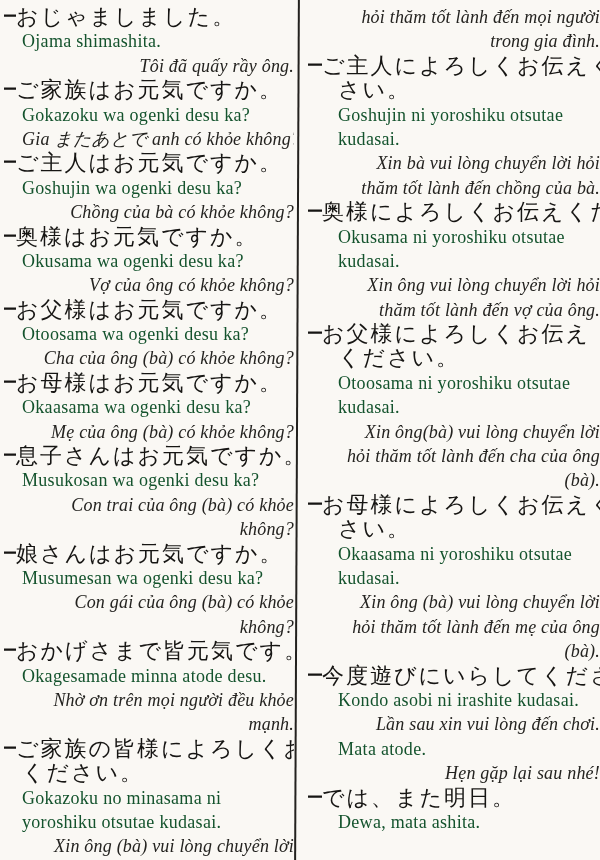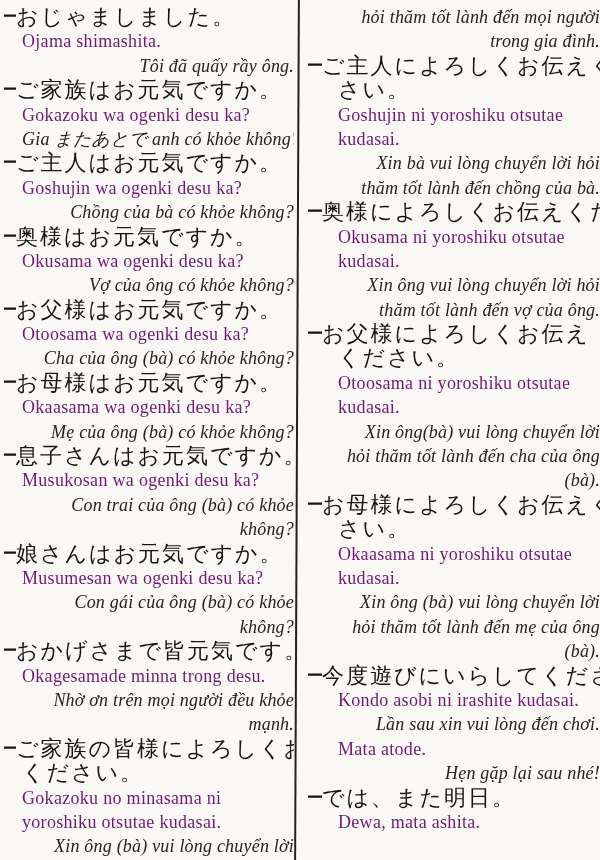--- a/index.html
+++ b/index.html
@@ -47,21 +47,21 @@
     letter-spacing: 0;
   }
   .col-left  .dash { width: 14px; }
   .col-right .dash { width: 16px; }
   
   .col-left  .line.jpc, .col-left  .line.ro, .col-left  .line.vi { padding-left: 20px; }
   .col-right .line.jpc, .col-right .line.ro, .col-right .line.vi { padding-left: 32px; }
   .line.ro {
     font-size: 18px;
     letter-spacing: 0.3px;
-    color: #701a75;
+    color: #14532d;
   }
   .line.vi {
     font-size: 18px;
     font-style: italic;
     letter-spacing: 0.2px;
     color: #242320;
     text-align: right;
   }
 </style>
 </head>
@@ -89,21 +89,21 @@
       <div class="line vi">Mẹ của ông (bà) có khỏe không?</div>
       <div class="line jp"><span class="dash">ー</span><span>息子さんはお元気ですか。</span></div>
       <div class="line ro">Musukosan wa ogenki desu ka?</div>
       <div class="line vi">Con trai của ông (bà) có khỏe</div>
       <div class="line vi">không?</div>
       <div class="line jp"><span class="dash">ー</span><span>娘さんはお元気ですか。</span></div>
       <div class="line ro">Musumesan wa ogenki desu ka?</div>
       <div class="line vi">Con gái của ông (bà) có khỏe</div>
       <div class="line vi">không?</div>
       <div class="line jp"><span class="dash">ー</span><span>おかげさまで皆元気です。</span></div>
-      <div class="line ro">Okagesamade minna trong desu.</div>
+      <div class="line ro">Okagesamade minna atode desu.</div>
       <div class="line vi">Nhờ ơn trên mọi người đều khỏe</div>
       <div class="line vi">mạnh.</div>
       <div class="line jp"><span class="dash">ー</span><span>ご家族の皆様によろしくお伝え</span></div>
       <div class="line jpc">ください。</div>
       <div class="line ro">Gokazoku no minasama ni</div>
       <div class="line ro">yoroshiku otsutae kudasai.</div>
       <div class="line vi">Xin ông (bà) vui lòng chuyển lời</div>
     </div>
   <div class="divider"></div>
   <div class="col col-right">

